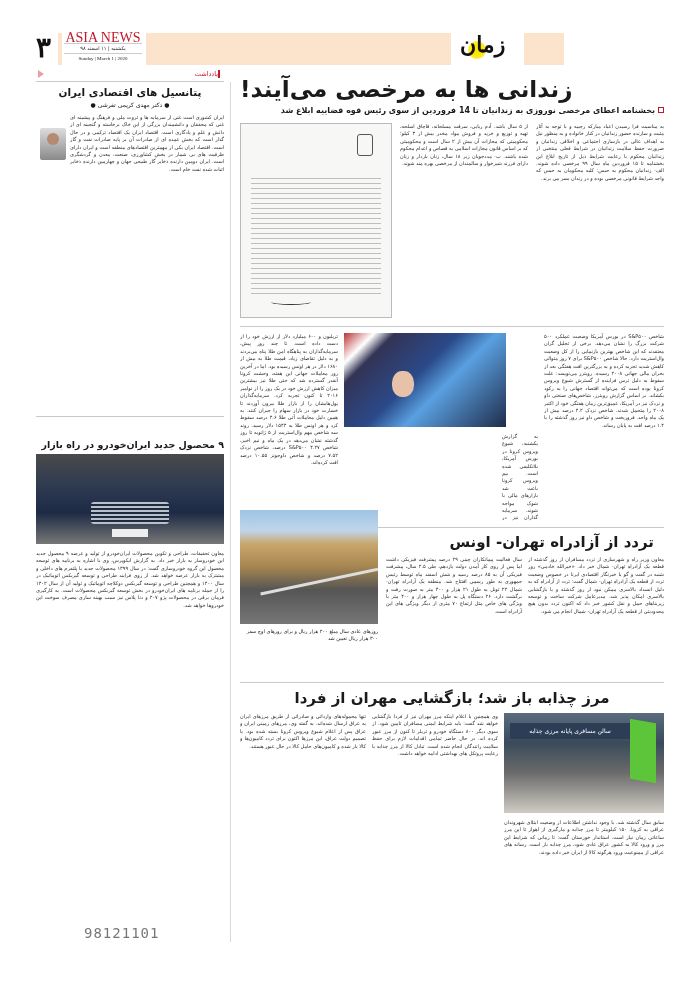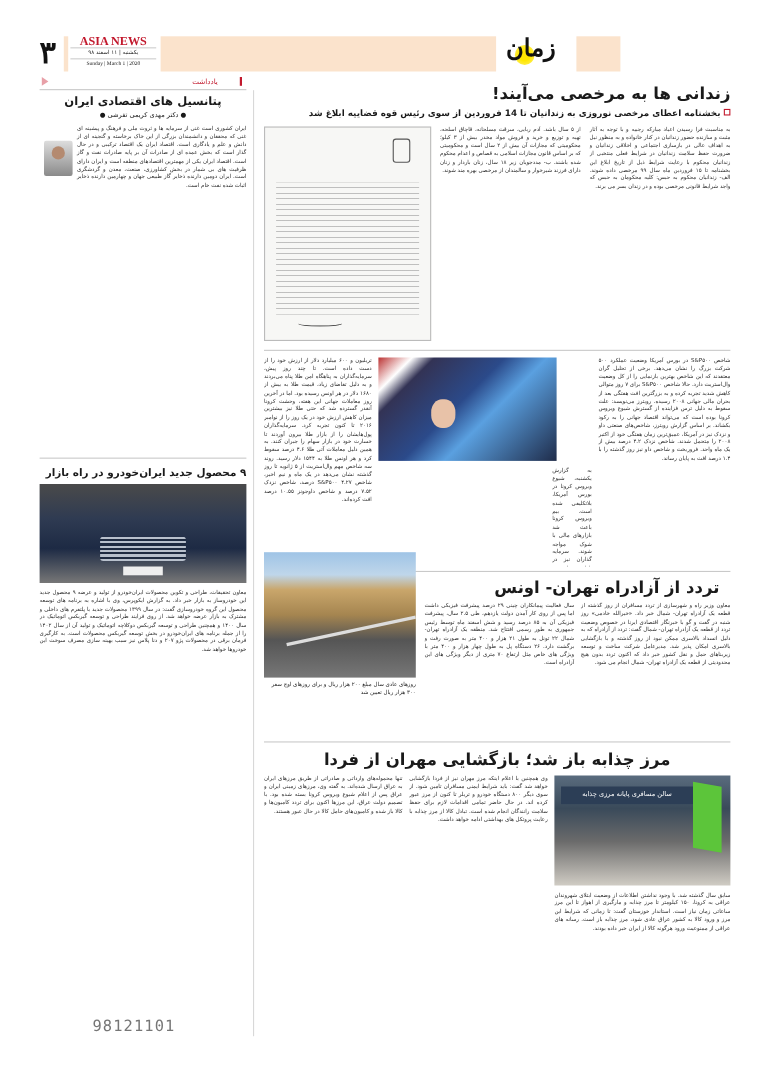--- a/index.html
+++ b/index.html
@@ -3,50 +3,50 @@
 <meta charset="utf-8">
 <style>
   * { box-sizing: border-box; margin: 0; padding: 0; }
   html, body { width: 689px; height: 984px; background: #ffffff; overflow: hidden; }
   body { font-family: "DejaVu Sans", sans-serif; color: #1a1a1a; position: relative; }
 
   .masthead { position: absolute; left: 36px; top: 33px; width: 632px; height: 32px; }
   .page-num { position: absolute; left: 0; top: 0; width: 16px; height: 32px; font-family: "DejaVu Serif", serif; font-weight: bold; font-size: 28px; line-height: 30px; color: #111; }
   .mast-strip-left { position: absolute; left: 22px; top: 0; width: 4px; height: 32px; background: #fbe3cc; }
   .mast-info { position: absolute; left: 28px; top: 0; width: 78px; height: 32px; text-align: center; }
-  .mast-info .asia-news { font-family: "Liberation Serif", serif; font-size: 11px; color: #c2192d; line-height: 10px; font-weight: bold; }
+  .mast-info .asia-news { font-family: "Liberation Serif", serif; font-size: 14px; color: #c2192d; line-height: 10px; }
   .mast-info .date-fa { font-size: 5px; color: #222; border-top: 1px solid #ccc; border-bottom: 1px solid #ccc; line-height: 9px; direction: rtl; }
   .mast-info .date-en { font-family: "Liberation Serif", serif; font-size: 5px; color: #222; line-height: 10px; }
   .mast-band { position: absolute; left: 110px; top: 0; width: 305px; height: 32px; background: #fbe3cc; }
   .mast-logo { position: absolute; left: 420px; top: 0; width: 60px; height: 32px; }
   .mast-logo .sun { position: absolute; left: 12px; top: 8px; width: 18px; height: 18px; border-radius: 50%; background: radial-gradient(circle, #ffe600 40%, #fff37a 100%); }
   .mast-logo .word { position: absolute; left: 4px; top: -2px; font-family: "DejaVu Serif", serif; font-size: 22px; font-weight: bold; color: #111; direction: rtl; }
   .mast-band-right { position: absolute; left: 488px; top: 0; width: 40px; height: 32px; background: #fbe3cc; }
 
   
   .left-col { position: absolute; left: 36px; top: 68px; width: 188px; height: 880px; direction: rtl; }
   .left-col .rule-top { border-bottom: 1px solid #c9c9c9; height: 14px; position: relative; }
-  .section-label { font-size: 6.5px; color: #c2192d; position: absolute; right: 4px; top: 2px; border-right: 2px solid #c2192d; padding-right: 20px; }
+  .section-label { font-size: 6.5px; color: #c2192d; position: absolute; right: 4px; top: 2px; border-right: 2px solid #c2192d; padding-right: 0; }
   .play-icon { position: absolute; left: 2px; top: 2px; width: 0; height: 0; border-top: 4px solid transparent; border-bottom: 4px solid transparent; border-left: 6px solid #e8a0a8; }
   .op-title { font-size: 10.5px; font-weight: bold; text-align: center; margin-top: 4px; }
   .op-author { font-size: 6px; text-align: center; margin-top: 3px; }
   .author-photo { position: absolute; left: 4px; top: 60px; width: 26px; height: 32px; background: linear-gradient(#ddd, #8a8a8a); border-radius: 2px; }
   .author-photo::after { content: ""; position: absolute; left: 7px; top: 5px; width: 12px; height: 12px; border-radius: 50%; background: #b48a70; }
   .body-text { font-size: 5px; line-height: 7.4px; text-align: justify; color: #2a2a2a; direction: rtl; }
   .op-body { margin-top: 6px; padding-left: 34px; height: 290px; overflow: hidden; }
-  .car-head { margin-top: 12px; font-size: 9.5px; font-weight: bold; border-top: 1px solid #c9c9c9; padding-top: 8px; }
+  .car-head { margin-top: 12px; font-size: 9.5px; font-weight: bold; border-top: 1px solid #c9c9c9; padding-top: 22px; }
   .car-photo { margin-top: 4px; width: 188px; height: 90px; background: linear-gradient(180deg, #4a4a4a 0%, #2f3b52 35%, #1d2a44 65%, #777 100%); position: relative; overflow: hidden; }
   .car-photo .grille { position: absolute; left: 55px; top: 48px; width: 78px; height: 22px; background: repeating-linear-gradient(0deg, #b8c0cc 0 2px, #1e2a40 2px 4px); border-radius: 3px; }
   .car-photo .plate { position: absolute; left: 76px; top: 75px; width: 36px; height: 8px; background: #eee; }
   .car-body { margin-top: 6px; height: 400px; overflow: hidden; }
   .col-divider { position: absolute; left: 230px; top: 82px; width: 1px; height: 860px; background: #d8d8d8; }
 
   
   .main { position: absolute; left: 240px; top: 68px; width: 424px; direction: rtl; }
-  .h-lead { font-size: 15px; font-weight: bold; text-align: right; margin-top: 8px; }
+  .h-lead { font-size: 23px; font-weight: bold; text-align: left; margin-top: 8px; }
   .sub-lead { font-size: 8px; font-weight: bold; margin-top: 4px; text-align: right; }
   .sub-lead .bullet { display: inline-block; width: 6px; height: 6px; border: 1px solid #c2192d; margin-left: 3px; }
   .lead-row { position: relative; height: 195px; margin-top: 8px; }
   .lead-col { position: absolute; top: 0; height: 195px; overflow: hidden; }
   .doc-img { position: absolute; left: 0; top: 0; width: 152px; height: 195px; border: 1px solid #bbb; background: #f7f7f5; }
   .doc-img .emblem { position: absolute; right: 18px; top: 10px; width: 16px; height: 22px; border: 1px solid #555; border-radius: 3px; }
   .doc-img .lines { position: absolute; left: 10px; right: 10px; top: 50px; height: 120px; background: repeating-linear-gradient(0deg, #9a9a9a 0 1px, transparent 1px 5px); opacity: .6; }
   .doc-img .sig { position: absolute; left: 30px; bottom: 12px; width: 40px; height: 6px; border-bottom: 1.5px solid #333; border-radius: 50%; }
   .rule { border-top: 1px solid #c9c9c9; }
 

